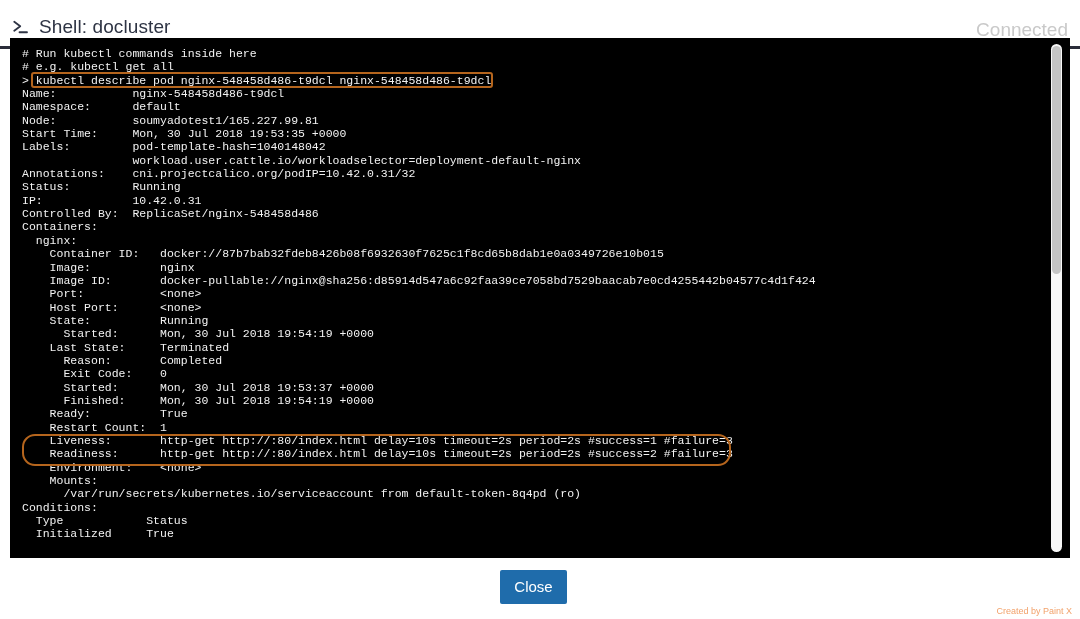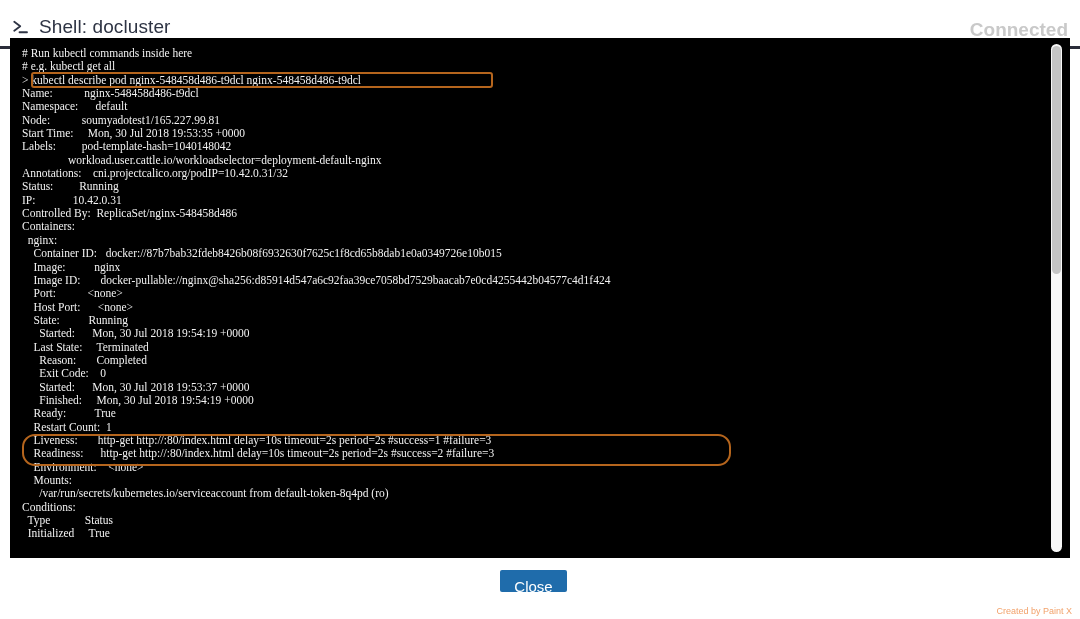--- a/index.html
+++ b/index.html
@@ -44,38 +44,37 @@
     color: #2e3444;
     letter-spacing: .1px;
     white-space: nowrap;
   }
   .header-status {
     position: absolute;
     right: 12px; top: 7px;
     font-size: 19px;
     color: #c9c9c9;
     white-space: nowrap;
-    font-weight: bold;
   }
 
   
   .terminal {
     position: absolute;
     left: 10px; top: 38px;
     width: 1060px;
     height: 520px;
     background: #000000;
     box-sizing: border-box;
     overflow: hidden;
   }
   .term-body {
     position: absolute;
     left: 12px; top: 9px;
     right: 34px;
-    font-family: Liberation Serif, serif;
+    font-family: Liberation Mono, monospace;
     font-size: 11.5px;
     line-height: 13.35px;
     color: #f2f2f2;
     white-space: pre;
     letter-spacing: 0px;
   }
   .term-line {
     white-space: pre;
     height: 13.35px;
   }
@@ -113,21 +112,21 @@
   .annot-probes {
     left: 22px; top: 434px;
     width: 709px; height: 32px;
     border-radius: 13px;
   }
 
   
   .close-button {
     position: absolute;
     left: 500px; top: 570px;
-    width: 67px; height: 22px;
+    width: 67px; height: 34px;
     background: #1f6cab;
     color: #ffffff;
     font-size: 15px;
     border: none;
     border-radius: 2px;
     cursor: pointer;
     font-family: "Liberation Sans", sans-serif;
     padding: 0;
     line-height: 34px;
     text-align: center;

